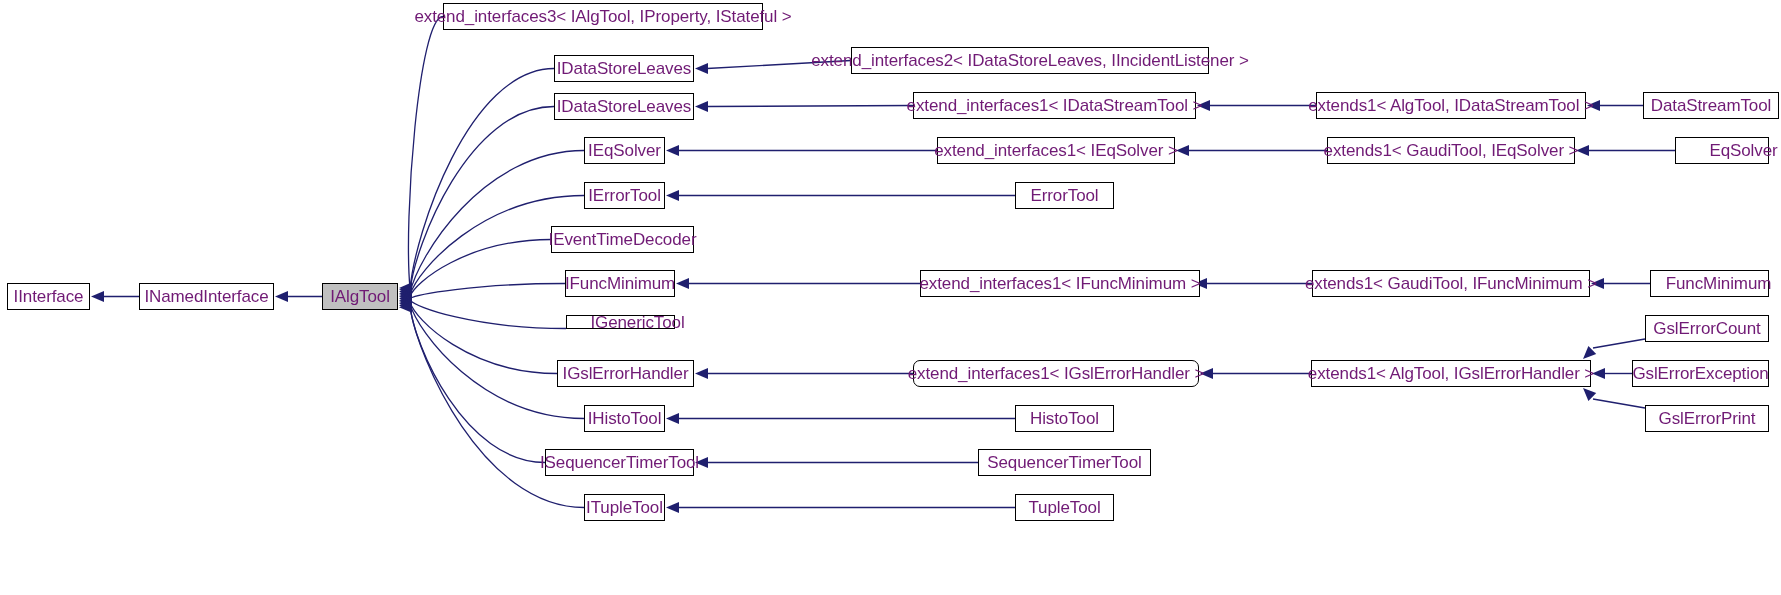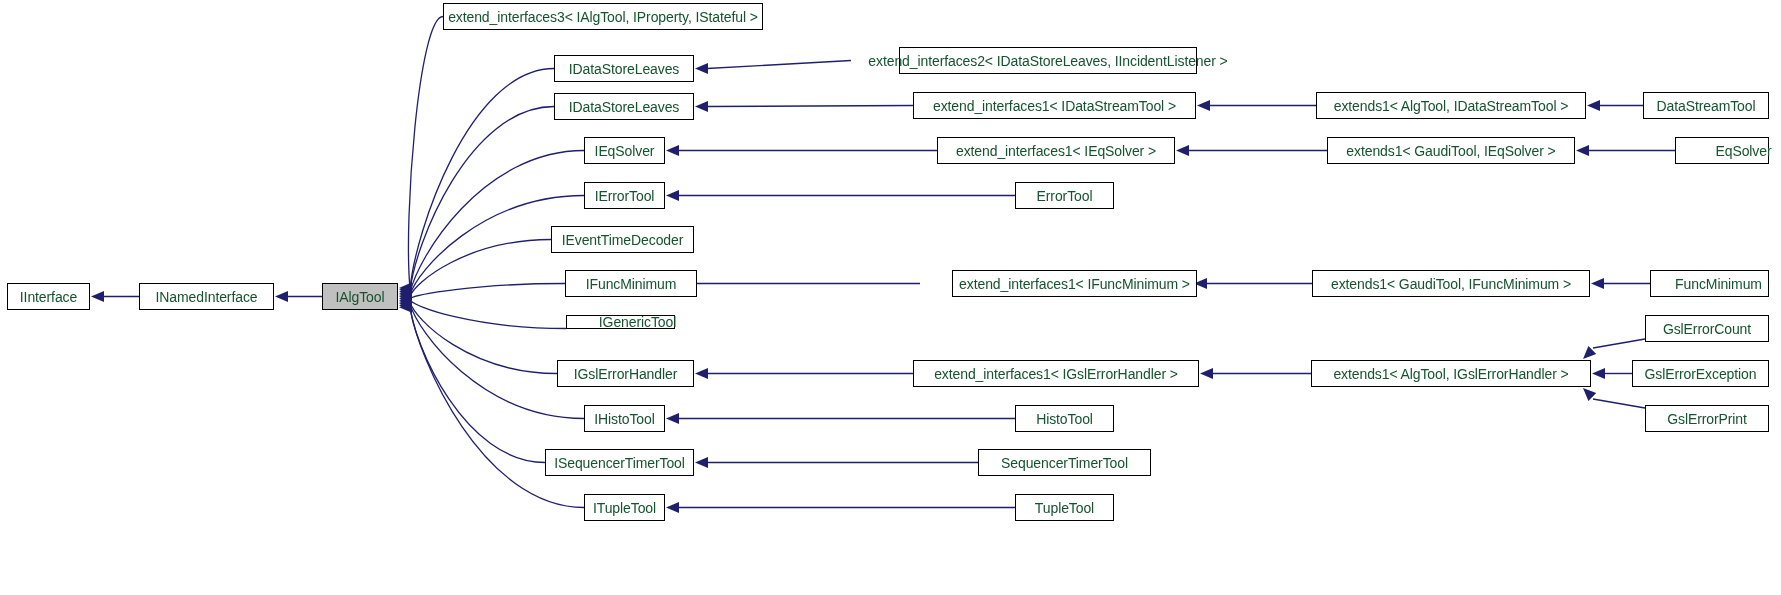--- a/index.html
+++ b/index.html
@@ -22,22 +22,22 @@
     top: 0;
     width: 1781px;
     height: 595px;
     pointer-events: none;
   }
   .node {
     position: absolute;
     box-sizing: border-box;
     border: 1px solid #000000;
     background: #ffffff;
-    color: #14532d;
-    font-size: 14px;
+    color: #701a75;
+    font-size: 17px;
     line-height: 1;
     display: flex;
     align-items: center;
     justify-content: center;
     white-space: nowrap;
     letter-spacing: -0.1px;
     z-index: 5;
   }
   .node.root {
     background: #c0c0c0;
@@ -185,39 +185,39 @@
   <div id="node-layer">
       <div class="node" style="left: 443px; top: 3px; width: 320px; height: 27px;">extend_interfaces3&lt; IAlgTool, IProperty, IStateful &gt;</div>
       <div class="node" style="left: 7px; top: 283px; width: 83px; height: 27px;">IInterface</div>
       <div class="node" style="left: 139px; top: 283px; width: 135px; height: 27px;">INamedInterface</div>
       <div class="node root" style="left: 322px; top: 283px; width: 76px; height: 27px;">IAlgTool</div>
       <div class="node" style="left: 554px; top: 55px; width: 140px; height: 27px;">IDataStoreLeaves</div>
       <div class="node" style="left: 554px; top: 93px; width: 140px; height: 27px;">IDataStoreLeaves</div>
       <div class="node" style="left: 584px; top: 137px; width: 81px; height: 27px;">IEqSolver</div>
       <div class="node" style="left: 584px; top: 182px; width: 81px; height: 27px;">IErrorTool</div>
       <div class="node" style="left: 551px; top: 226px; width: 143px; height: 27px;">IEventTimeDecoder</div>
-      <div class="node" style="left: 565px; top: 270px; width: 132px; height: 27px;">IFuncMinimum</div>
+      <div class="node" style="left: 565px; top: 270px; width: 110px; height: 27px;">IFuncMinimum</div>
       <div class="node" style="left: 566px; top: 315px; width: 109px; height: 14px; padding-left: 34px;">IGenericTool</div>
       <div class="node" style="left: 557px; top: 360px; width: 137px; height: 27px;">IGslErrorHandler</div>
       <div class="node" style="left: 584px; top: 405px; width: 81px; height: 27px;">IHistoTool</div>
       <div class="node" style="left: 545px; top: 449px; width: 149px; height: 27px;">ISequencerTimerTool</div>
       <div class="node" style="left: 584px; top: 494px; width: 81px; height: 27px;">ITupleTool</div>
-      <div class="node" style="left: 851px; top: 47px; width: 298px; height: 27px; margin-left: 48px;">extend_interfaces2&lt; IDataStoreLeaves, IIncidentListener &gt;</div>
+      <div class="node" style="left: 851px; top: 47px; width: 358px; height: 27px;">extend_interfaces2&lt; IDataStoreLeaves, IIncidentListener &gt;</div>
       <div class="node" style="left: 913px; top: 92px; width: 283px; height: 27px;">extend_interfaces1&lt; IDataStreamTool &gt;</div>
       <div class="node" style="left: 937px; top: 137px; width: 238px; height: 27px;">extend_interfaces1&lt; IEqSolver &gt;</div>
-      <div class="node" style="left: 920px; top: 270px; width: 245px; height: 27px; margin-left: 32px;">extend_interfaces1&lt; IFuncMinimum &gt;</div>
-      <div class="node" style="left: 913px; top: 360px; width: 286px; height: 27px;">extend_interfaces1&lt; IGslErrorHandler &gt;</div>
+      <div class="node" style="left: 920px; top: 270px; width: 280px; height: 27px;">extend_interfaces1&lt; IFuncMinimum &gt;</div>
+      <div class="node" style="left: 913px; top: 360px; width: 286px; height: 27px; border-radius: 7px;">extend_interfaces1&lt; IGslErrorHandler &gt;</div>
       <div class="node" style="left: 1015px; top: 182px; width: 99px; height: 27px;">ErrorTool</div>
       <div class="node" style="left: 1015px; top: 405px; width: 99px; height: 27px;">HistoTool</div>
       <div class="node" style="left: 978px; top: 449px; width: 173px; height: 27px;">SequencerTimerTool</div>
       <div class="node" style="left: 1015px; top: 494px; width: 99px; height: 27px;">TupleTool</div>
       <div class="node" style="left: 1316px; top: 92px; width: 270px; height: 27px;">extends1&lt; AlgTool, IDataStreamTool &gt;</div>
       <div class="node" style="left: 1327px; top: 137px; width: 248px; height: 27px;">extends1&lt; GaudiTool, IEqSolver &gt;</div>
       <div class="node" style="left: 1312px; top: 270px; width: 278px; height: 27px;">extends1&lt; GaudiTool, IFuncMinimum &gt;</div>
       <div class="node" style="left: 1311px; top: 360px; width: 280px; height: 27px;">extends1&lt; AlgTool, IGslErrorHandler &gt;</div>
-      <div class="node" style="left: 1643px; top: 92px; width: 126px; height: 27px;">DataStreamTool</div>
+      <div class="node" style="left: 1643px; top: 92px; width: 136px; height: 27px;">DataStreamTool</div>
       <div class="node" style="left: 1675px; top: 137px; width: 94px; height: 27px; padding-left: 43px;">EqSolver</div>
       <div class="node" style="left: 1650px; top: 270px; width: 119px; height: 27px; padding-left: 18px;">FuncMinimum</div>
       <div class="node" style="left: 1645px; top: 315px; width: 124px; height: 27px;">GslErrorCount</div>
       <div class="node" style="left: 1632px; top: 360px; width: 137px; height: 27px;">GslErrorException</div>
       <div class="node" style="left: 1645px; top: 405px; width: 124px; height: 27px;">GslErrorPrint</div>
     </div>
 </div>
 
 </body></html>

